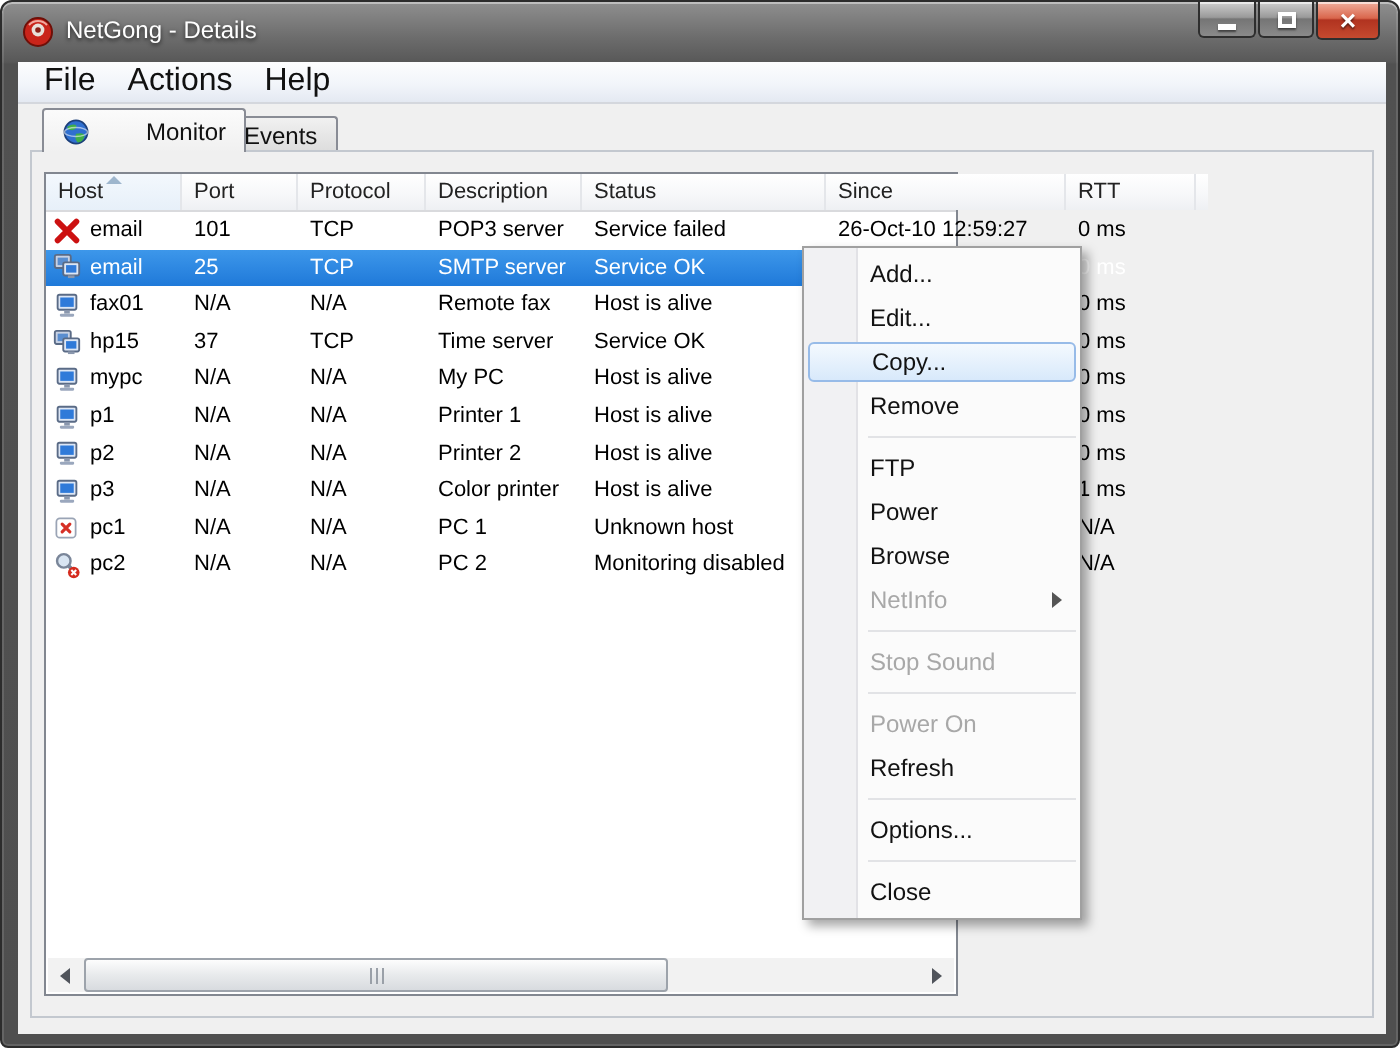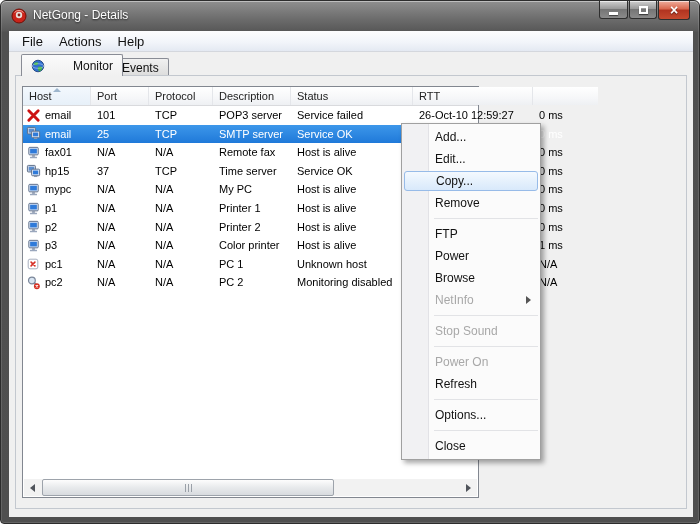--- a/index.html
+++ b/index.html
@@ -26,21 +26,21 @@
   .glyph-min{width:9px;height:3px;background:#fff;margin-top:7px;box-shadow:0 1px 1px rgba(0,0,0,.5);}
   .glyph-max{width:9px;height:8px;border:2px solid #fff;box-shadow:0 1px 1px rgba(0,0,0,.5);}
   .glyph-close{color:#fff;font-size:14px;font-weight:bold;line-height:16px;text-shadow:0 1px 1px rgba(0,0,0,.5);}
 
   
   .client{position:absolute;left:8px;top:30px;width:684px;height:486px;background:#f0f0f0;}
 
   .menubar{position:absolute;left:0;top:0;width:684px;height:21px;
            background:linear-gradient(180deg,#fdfdfe 0,#f2f5fa 55%,#e4e9f2 100%);
            border-bottom:1px solid #d4d7dd;display:flex;align-items:center;padding-left:5px;}
-  .menubar .mitem{padding:2px 8px;font-size:13px;color:#111;cursor:default;}
+  .menubar .mitem{padding:2px 8px;font-size:16px;color:#111;cursor:default;}
 
   .tabstrip{position:absolute;left:0;top:22px;width:684px;height:23px;}
   .tab{position:absolute;bottom:0;display:flex;align-items:center;gap:5px;
        border:1px solid #898c95;border-bottom:none;border-radius:2px 2px 0 0;
        padding:0 9px;font-size:12px;color:#111;cursor:default;}
   .tab .ticon{width:14px;height:14px;display:inline-block;}
   .tab.active{left:12px;height:22px;z-index:5;background:linear-gradient(180deg,#fbfbfb,#f0f0f0);gap:28px;}
   .tab.inactive{left:84px;height:18px;background:linear-gradient(180deg,#f1f1f1,#dcdcdc);}
 
   .pane{position:absolute;left:6px;top:44px;width:672px;height:434px;background:#f0f0f0;
@@ -160,20 +160,21 @@
 
       <div class="pane"></div>
 
       <div class="listview">
         <div class="lv-header lv-grid" id="lvHeader">
             <div class="hcell sorted">Host<span class="sort-up"></span></div>
             <div class="hcell">Port</div>
             <div class="hcell">Protocol</div>
             <div class="hcell">Description</div>
             <div class="hcell">Status</div>
+            <div class="hcell">Since</div>
             <div class="hcell">RTT</div>
             <div class="hcell filler"></div>
           </div>
         <div id="lvRows">
             <div class="lv-row lv-grid">
               <div class="cell host">
                 <span class="ricon"><svg viewBox="0 0 16 16" width="15" height="15">
                     <path d="M3 3 L13 13 M13 3 L3 13" stroke="#cc1111" stroke-width="3.1" stroke-linecap="round"></path>
                   </svg></span>
                 <span>email</span>

